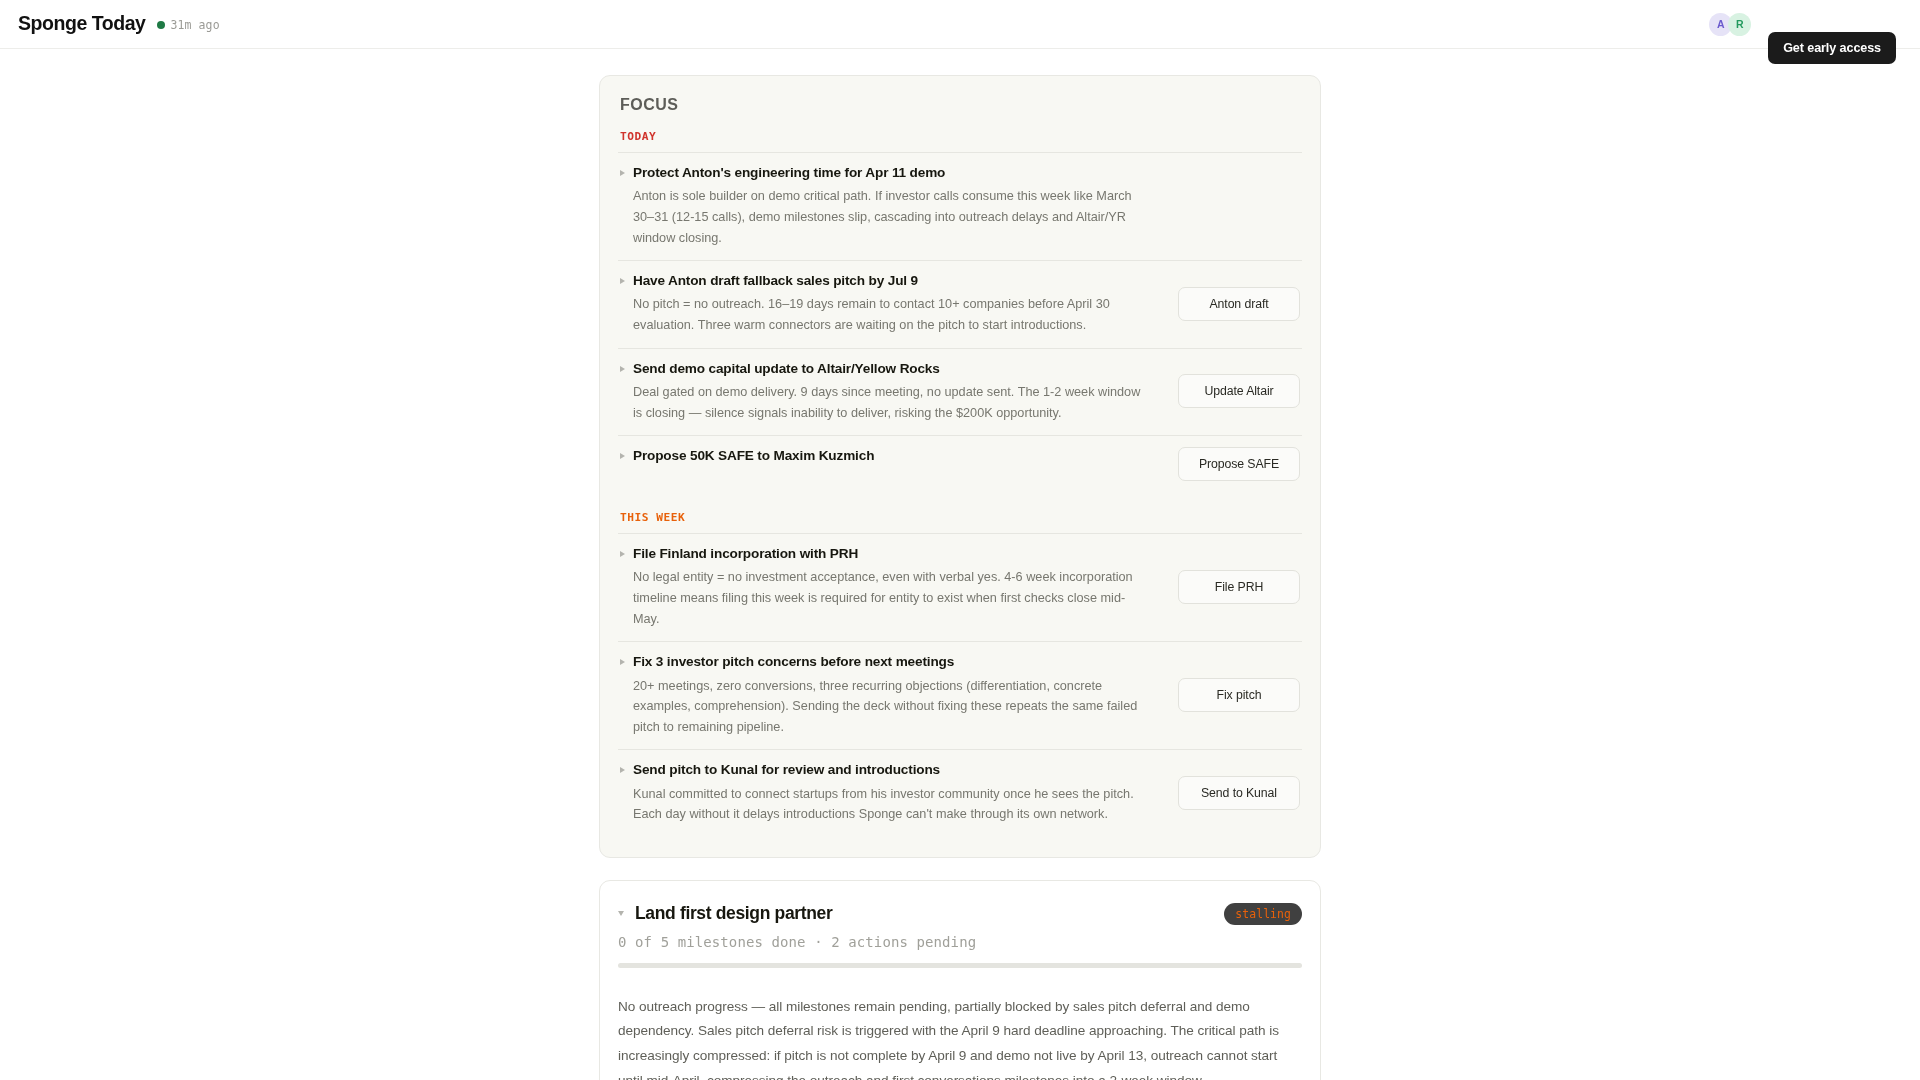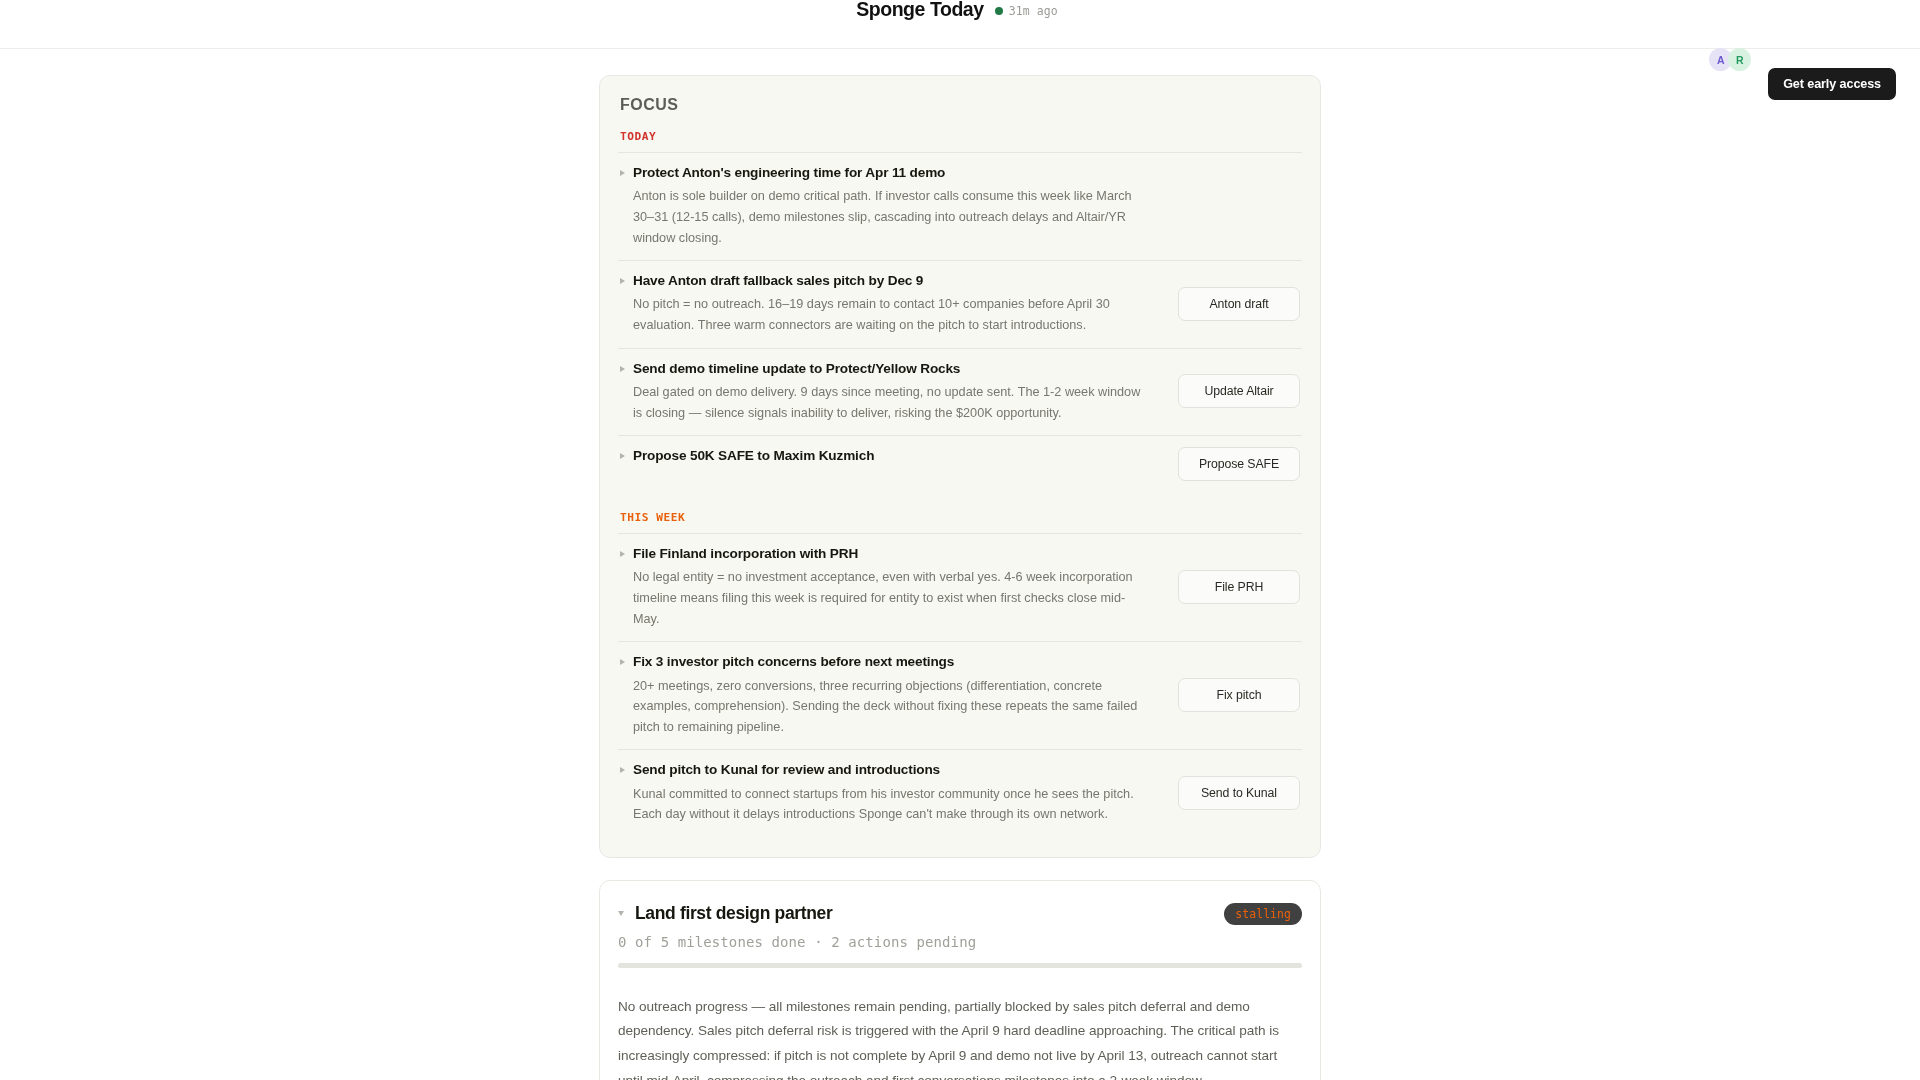--- a/index.html
+++ b/index.html
@@ -17,21 +17,20 @@
   
   .topbar {
     height: 49px;
     width: 100%;
     background: #ffffff;
     border-bottom: 1px solid #ededea;
     display: flex;
     align-items: center;
     padding: 0 24px 0 18px;
     position: relative;
-    flex-direction: column;
   }
 
   .brand-group {
     display: flex;
     align-items: baseline;
     gap: 11px;
   }
 
   .brand-title {
     font-size: 19.5px;
@@ -331,34 +330,34 @@
           </div>
           <div class="task-action">
             <div class="action-placeholder"></div>
           </div>
         </div>
 
         <div class="task">
           <div class="task-body">
             <div class="task-head">
               <span class="tri-right"></span>
-              <span class="task-title">Have Anton draft fallback sales pitch by Dec 9</span>
+              <span class="task-title">Have Anton draft fallback sales pitch by Jul 9</span>
             </div>
             <div class="task-desc">No pitch = no outreach. 16–19 days remain to contact 10+ companies before April 30 evaluation. Three warm connectors are waiting on the pitch to start introductions.</div>
           </div>
           <div class="task-action">
             <button class="action-button">Anton draft</button>
           </div>
         </div>
 
         <div class="task">
           <div class="task-body">
             <div class="task-head">
               <span class="tri-right"></span>
-              <span class="task-title">Send demo timeline update to Protect/Yellow Rocks</span>
+              <span class="task-title">Send demo capital update to Altair/Yellow Rocks</span>
             </div>
             <div class="task-desc">Deal gated on demo delivery. 9 days since meeting, no update sent. The 1-2 week window is closing — silence signals inability to deliver, risking the $200K opportunity.</div>
           </div>
           <div class="task-action">
             <button class="action-button">Update Altair</button>
           </div>
         </div>
 
         <div class="task">
           <div class="task-body">

